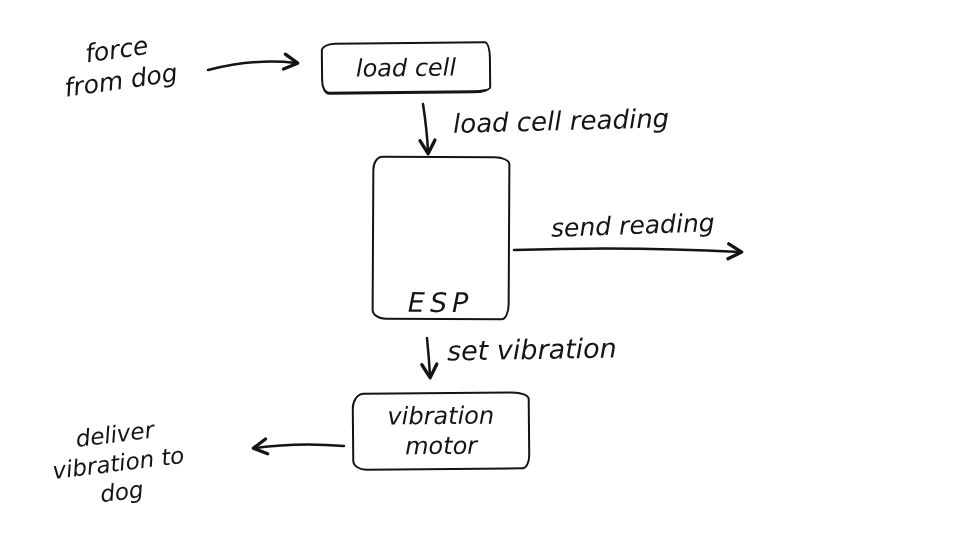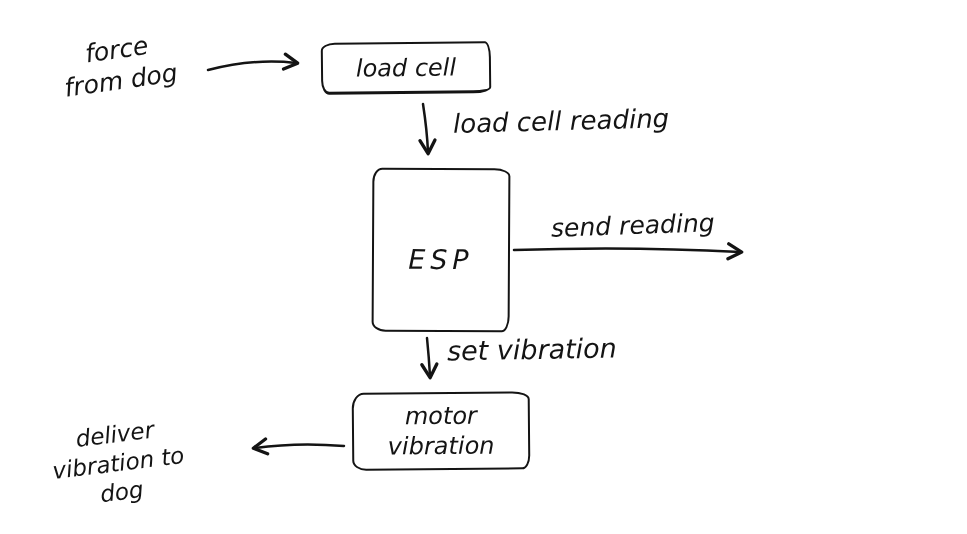--- a/index.html
+++ b/index.html
@@ -37,24 +37,24 @@
     background: #ffffff;
   }
   .box-load-cell {
     left: 321px; top: 42px; width: 170px; height: 52px;
     border-radius: 14px 6px 18px 8px / 8px 16px 6px 14px;
     transform: rotate(-0.6deg);
     font-size: 24px;
     border-bottom-width: 3.4px;
   }
   .box-esp {
-    left: 372px; top: 168px; width: 138px; height: 164px;
+    left: 372px; top: 156px; width: 138px; height: 164px;
     border-radius: 10px 16px 8px 14px / 14px 8px 16px 10px;
     transform: rotate(0.3deg);
-    justify-content: center;
+    justify-content: flex-end;
     padding-top: 18px;
     font-size: 27px;
     letter-spacing: 5px;
   }
   .box-app {
     left: 757px; top: 192px; width: 140px; height: 132px;
     border-radius: 16px 10px 14px 8px / 10px 16px 8px 14px;
     transform: rotate(-0.4deg);
     font-size: 24px;
     line-height: 1.3;
@@ -116,22 +116,22 @@
   <div class="node box-esp">
     <span>ESP</span>
   </div>
 
   <div class="edge-label label-send">send reading</div>
 
 
   <div class="edge-label label-set">set vibration</div>
 
   <div class="node box-vib">
+    <div>vibration</div>
     <div>motor</div>
-    <div>vibration</div>
   </div>
 
   <div class="hand-note note-deliver">
     <div>deliver</div>
     <div>vibration to</div>
     <div>dog</div>
   </div>
 
 </div>
 

